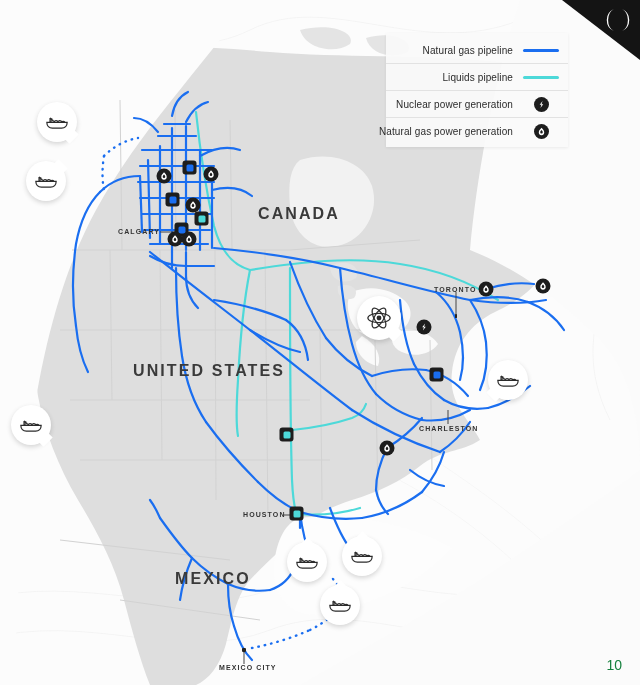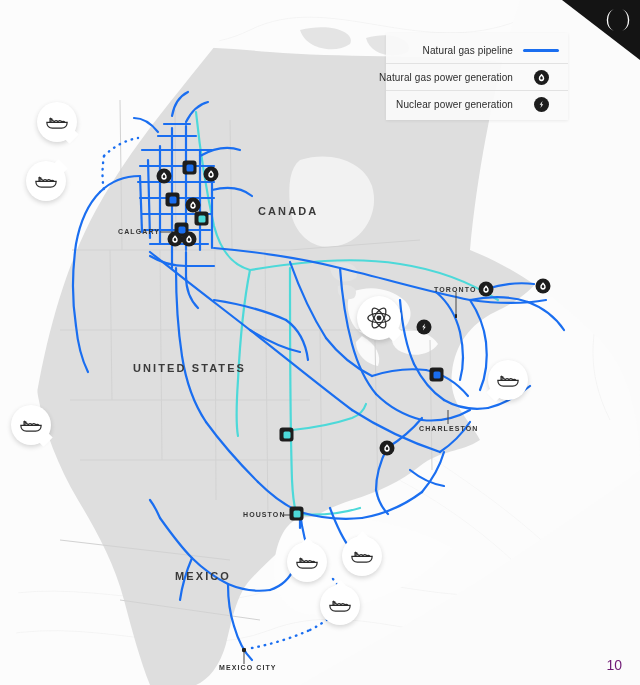--- a/index.html
+++ b/index.html
@@ -5,21 +5,21 @@
   html,body{margin:0;padding:0;background:#fff;}
   body{width:640px;height:685px;font-family:"Liberation Sans",sans-serif;}
   #page{position:relative;width:640px;height:685px;overflow:hidden;background:#fbfbfb;}
 
   
   .map-layer{position:absolute;inset:0;}
   .ocean{position:absolute;inset:0;background:#fcfcfc;}
   .contours{position:absolute;inset:0;opacity:.55;}
 
   
-  .country-label{position:absolute;font-size:11px;font-weight:700;letter-spacing:2.1px;color:#3a3a3a;white-space:nowrap;text-align:center;}
+  .country-label{position:absolute;font-size:16px;font-weight:700;letter-spacing:2.1px;color:#3a3a3a;white-space:nowrap;text-align:center;}
   .city-label{position:absolute;font-size:7px;font-weight:700;letter-spacing:1.1px;color:#333;white-space:nowrap;}
 
   
   .marker{position:absolute;width:15px;height:15px;transform:translate(-50%,-50%);}
   .mk-circle{width:15px;height:15px;border-radius:50%;background:#1d1d1d;display:flex;align-items:center;justify-content:center;}
   .mk-sq{width:14px;height:14px;border-radius:3px;background:#1d1d1d;display:flex;align-items:center;justify-content:center;}
   .mk-sq i{display:block;width:7px;height:7px;border-radius:1.5px;}
   .mk-gas i{background:#1a6ef0;}
   .mk-liq i{background:#4dd9d9;}
 
@@ -47,21 +47,21 @@
             background-size:6.4px 6.4px;background-position:0 50%;background-repeat:repeat-x;}
   .key-badge{width:15px;height:15px;border-radius:50%;background:#1d1d1d;display:flex;align-items:center;justify-content:center;}
   .key-sq{width:15px;height:15px;border-radius:50%;background:#1d1d1d;display:flex;align-items:center;justify-content:center;}
   .key-sq i{display:block;width:7px;height:7px;border-radius:1.5px;}
 
   
   #corner{position:absolute;right:0;top:0;width:78px;height:60px;overflow:hidden;}
   #corner .tri{position:absolute;right:0;top:0;width:0;height:0;
                border-top:60px solid #141414;border-left:78px solid transparent;}
   #corner .logo{position:absolute;right:8px;top:6px;}
-  #pagenum{position:absolute;right:18px;bottom:12px;font-size:14px;color:#701a75;margin-left:45px;}
+  #pagenum{position:absolute;right:18px;bottom:12px;font-size:14px;color:#15803d;margin-left:45px;}
 </style>
 </head>
 <body>
 
 <div id="page">
 
   <div class="map-layer">
     <div class="ocean"></div>
 
     <svg class="contours" width="640" height="685" viewBox="0 0 640 685">
@@ -441,36 +441,42 @@
   </div>
 
   <div id="legend">
     <div class="lg-row">
       <span class="lbl">Natural gas pipeline</span>
       <span class="lg-key">
         <span class="key-solid" style="background:#1a6ef0;"></span>
         </span>
     </div>
     <div class="lg-row">
-      <span class="lbl">Natural gas power generation</span>
+      <span class="lbl">Liquids pipeline</span>
       <span class="lg-key">
-        <span class="key-badge">
-          <svg width="9" height="9" viewBox="0 0 10 10">
-              <path d="M5 .8c1.4 1.6 2.9 2.7 2.9 4.6A2.9 2.9 0 0 1 5 9.2 2.9 2.9 0 0 1 2.1 5.4C2.1 3.8 3.4 2.6 5 .8Z" fill="#fff"></path>
-              <path d="M5 3.4c.7.9 1.4 1.4 1.4 2.3A1.4 1.4 0 0 1 5 7.2a1.4 1.4 0 0 1-1.4-1.5c0-.8.7-1.4 1.4-2.3Z" fill="#1d1d1d"></path>
-            </svg>
-        </span>
+        <span class="key-solid" style="background:#4dd9d9;"></span>
         </span>
     </div>
     <div class="lg-row">
       <span class="lbl">Nuclear power generation</span>
       <span class="lg-key">
         <span class="key-badge">
           <svg width="9" height="9" viewBox="0 0 10 10">
               <path d="M6.2 1 3 5.3h1.9L3.8 9 7 4.6H5.1L6.2 1Z" fill="#fff"></path>
+            </svg>
+        </span>
+        </span>
+    </div>
+    <div class="lg-row">
+      <span class="lbl">Natural gas power generation</span>
+      <span class="lg-key">
+        <span class="key-badge">
+          <svg width="9" height="9" viewBox="0 0 10 10">
+              <path d="M5 .8c1.4 1.6 2.9 2.7 2.9 4.6A2.9 2.9 0 0 1 5 9.2 2.9 2.9 0 0 1 2.1 5.4C2.1 3.8 3.4 2.6 5 .8Z" fill="#fff"></path>
+              <path d="M5 3.4c.7.9 1.4 1.4 1.4 2.3A1.4 1.4 0 0 1 5 7.2a1.4 1.4 0 0 1-1.4-1.5c0-.8.7-1.4 1.4-2.3Z" fill="#1d1d1d"></path>
             </svg>
         </span>
         </span>
     </div>
   </div>
 
   <div id="corner">
     <div class="tri"></div>
     <svg class="logo" width="28" height="28" viewBox="0 0 30 30">
       <path d="M19.5 3.2a13 13 0 0 1 0 23.6 10.5 13 0 0 0 0-23.6Z" fill="#fff"></path>

